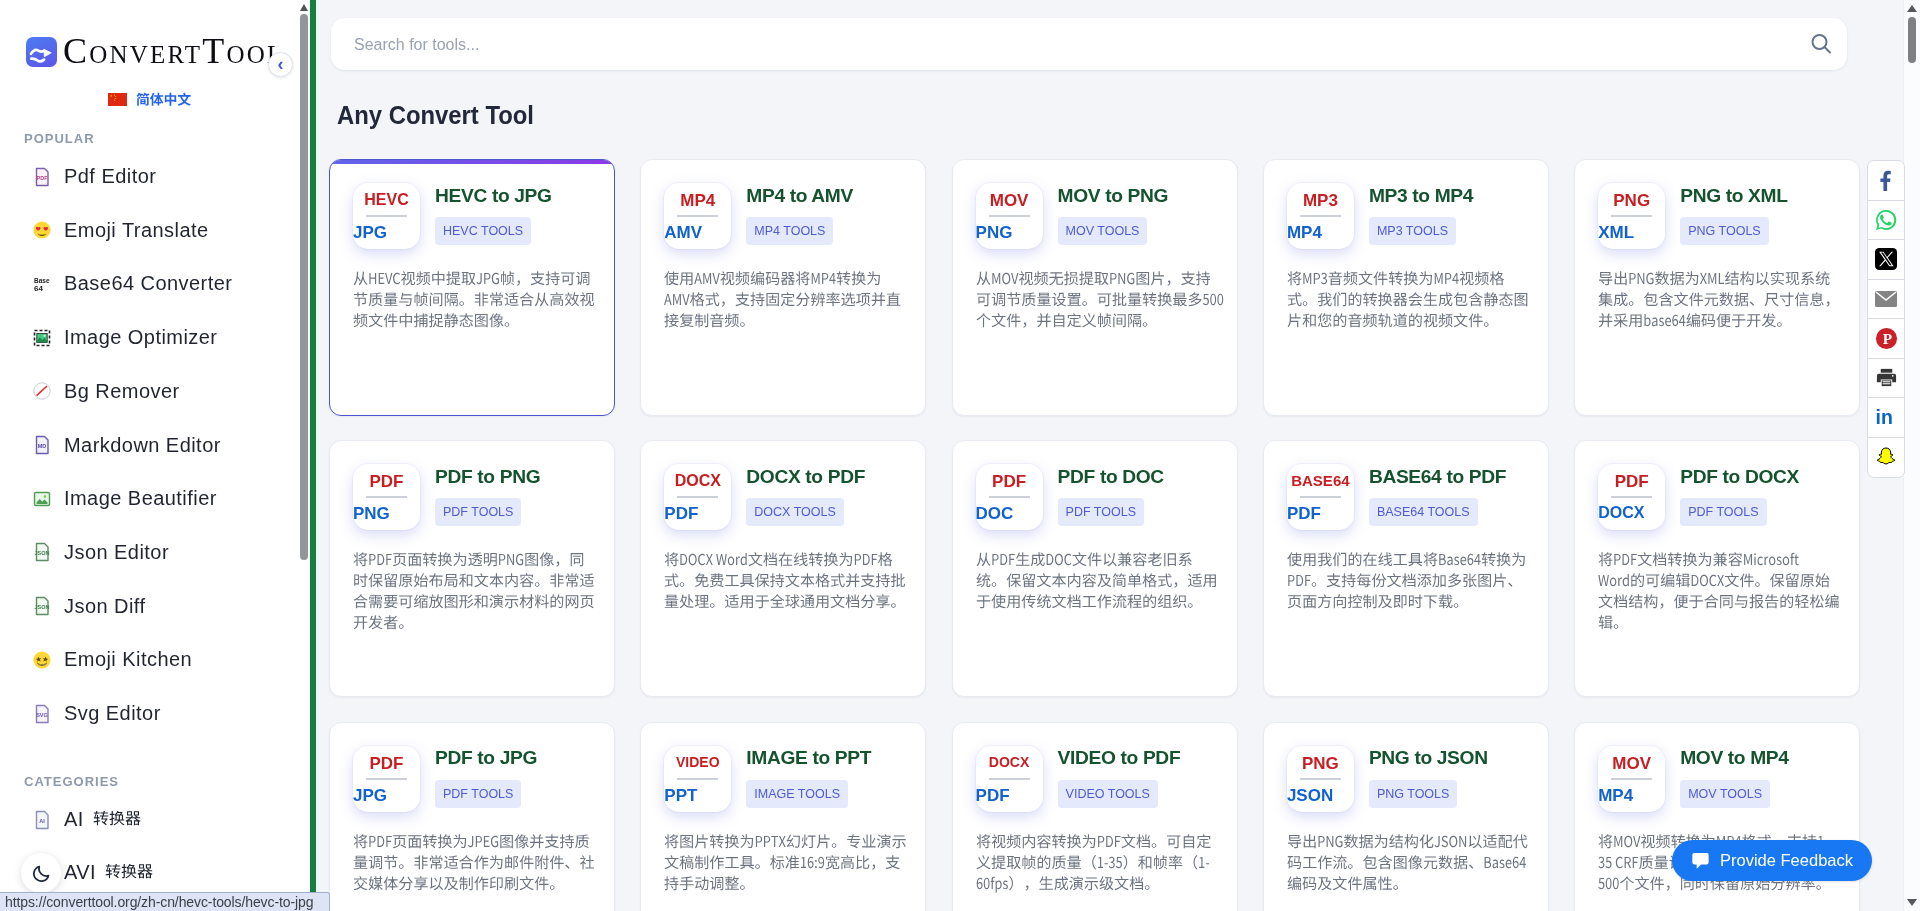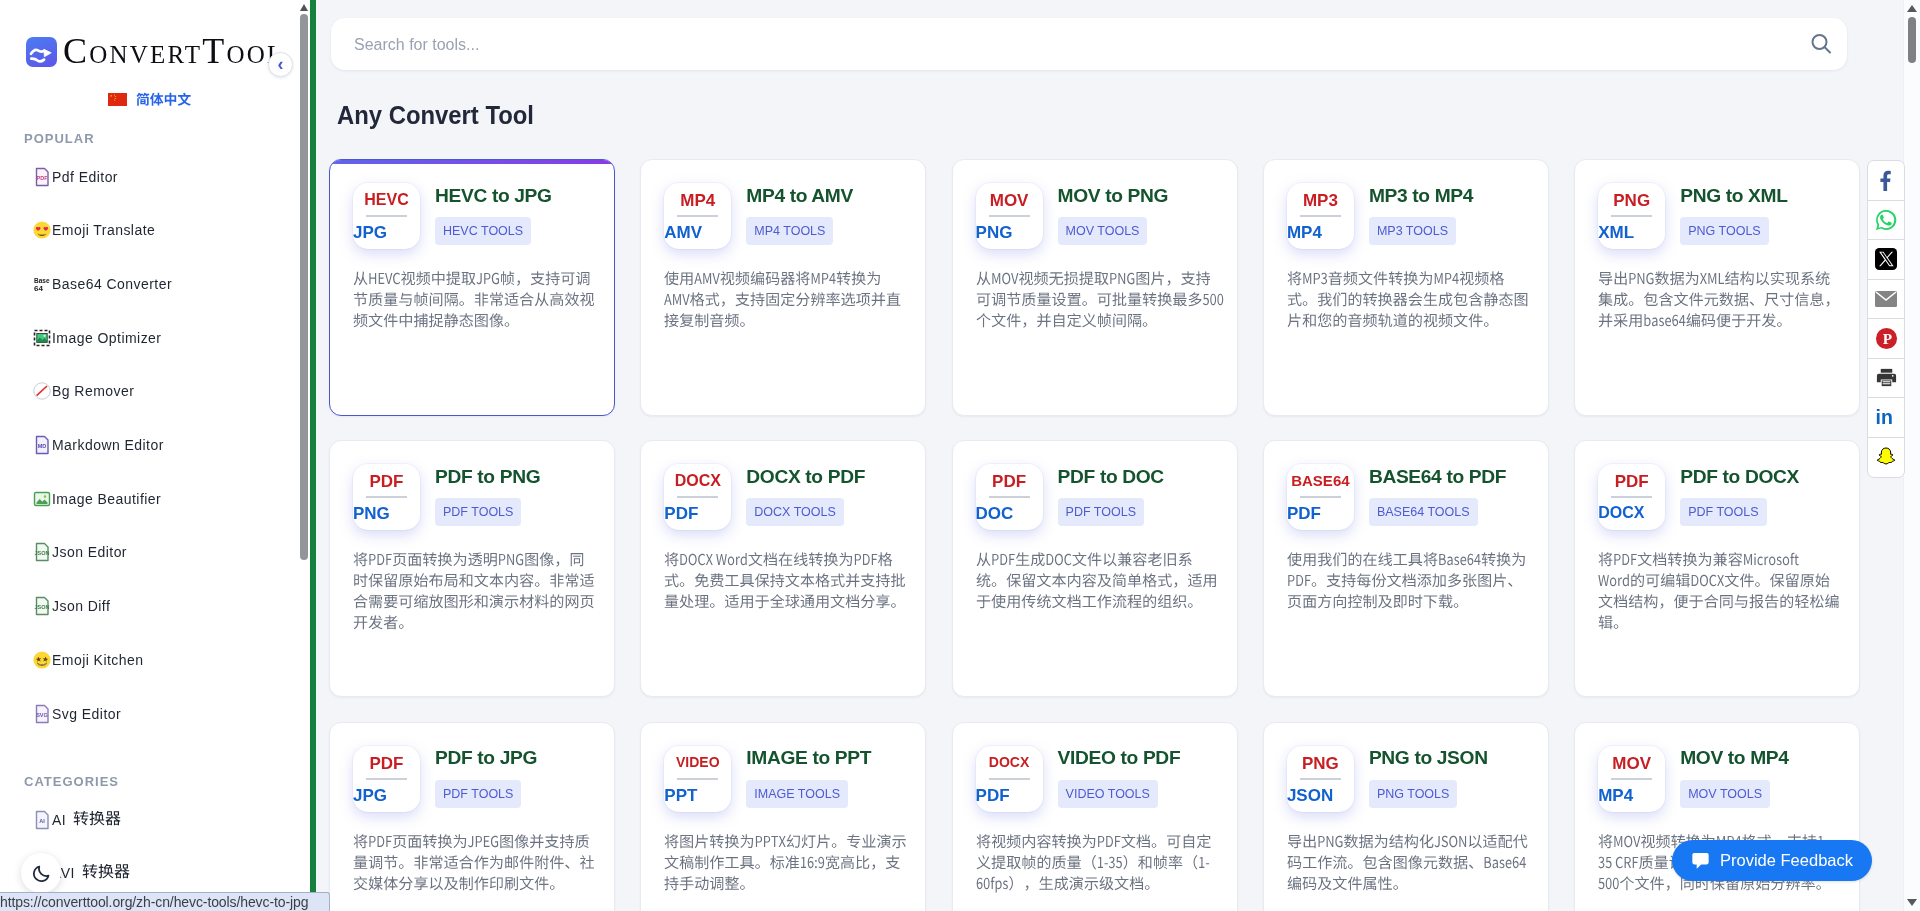--- a/index.html
+++ b/index.html
@@ -4,25 +4,25 @@
 html,body{width:1920px;height:911px;overflow:hidden;font-family:"Liberation Sans",sans-serif;background:#f3f5f9}
 #sidebar{position:absolute;left:0;top:0;width:316px;height:911px;background:#fff;border-right:6px solid #15803d}
 #logoic{position:absolute;left:26px;top:37px;width:31px;height:30px;border-radius:7px;background:linear-gradient(160deg,#4c7cf2 0%,#5e55e7 100%)}
 #wordmark{position:absolute;left:63px;top:29px;width:232px;overflow:hidden;font-family:"Liberation Serif",serif;font-variant:small-caps;font-size:36px;line-height:44px;color:#0c0e14;white-space:nowrap;letter-spacing:2.2px}
 #collapse{position:absolute;left:268px;top:52px;width:25px;height:25px;border-radius:50%;background:#fff;border:1px solid #dde2ea;box-shadow:0 1px 3px rgba(0,0,0,.10);color:#3d56d6;text-align:center;line-height:22px;font-size:18px;font-weight:700;z-index:5}
 #langrow{position:absolute;left:108px;top:92px;height:15px;display:flex;align-items:center}
 #popular,#categories{position:absolute;left:24px;font-size:13px;font-weight:700;color:#8e99ab;letter-spacing:1px}
 .sitem{position:absolute;left:32px;height:40px;display:flex;align-items:center}
 .sic{width:20px;height:20px;display:inline-block}
 .sic svg{display:block}
-.slab{font-size:14px;color:#1f2430;letter-spacing:.45px}
+.slab{margin-left:12px;font-size:20px;color:#1f2430;letter-spacing:.45px}
 #sscroll{position:absolute;left:300px;top:14px;width:8px;height:546px;border-radius:4px;background:#939699}
 #sarrow{position:absolute;left:300px;top:4px;width:0;height:0;border-left:4px solid transparent;border-right:4px solid transparent;border-bottom:7px solid #505357}
 #darktoggle{position:absolute;left:21px;top:853px;width:40px;height:40px;border-radius:50%;background:#fff;box-shadow:0 2px 8px rgba(0,0,0,.14);z-index:6;display:flex;align-items:center;justify-content:center}
-#statusbar{position:absolute;left:0;top:892px;width:330px;height:19px;background:#dce4f5;border:1px solid #a3b0cc;border-left:none;border-bottom:none;border-top-right-radius:3px;font-size:14px;color:#3a3f47;line-height:18px;z-index:9;letter-spacing:-.1px}
+#statusbar{position:absolute;left:0;top:892px;width:330px;height:19px;background:#dce4f5;border:1px solid #a3b0cc;border-left:none;border-bottom:none;border-top-right-radius:3px;font-size:14px;color:#3a3f47;line-height:18px;padding-left:5px;z-index:9;letter-spacing:-.1px}
 #search{position:absolute;left:331px;top:18px;width:1516px;height:52px;background:#fff;border-radius:14px;box-shadow:0 1px 3px rgba(25,35,60,.08);}
 #search .ph{position:absolute;left:23px;top:18px;font-size:16px;color:#99a2b2}
 #heading{position:absolute;left:337px;top:100px;font-size:26.5px;font-weight:700;color:#222839;transform:scaleX(.9);transform-origin:left top}
 .card{position:absolute;width:286px;height:256.5px;background:#fff;border:1px solid #e7eaf1;border-radius:12px;box-shadow:0 1px 2px rgba(15,25,50,.05);overflow:hidden}
 .card.active{border:1.5px solid #4a57cf}
 .bar{position:absolute;left:0;top:0;right:0;height:4px;background:linear-gradient(90deg,#6065e9,#8a3ae6)}
 .badge{position:absolute;left:23px;top:23px;width:67px;height:66px;background:#fff;border-radius:15px;box-shadow:0 0 0 1px rgba(130,140,225,.08),0 5px 14px rgba(120,125,225,.28)}
 .b1{position:absolute;left:0;right:0;top:8px;text-align:center;font-weight:700;color:#c81e22;letter-spacing:0}
 .b2{position:absolute;left:0;right:0;top:40px;text-align:left;font-weight:700;color:#1161cf}
 .bdiv{position:absolute;left:13px;right:13px;top:32px;height:2px;background:#ccd0d8}

